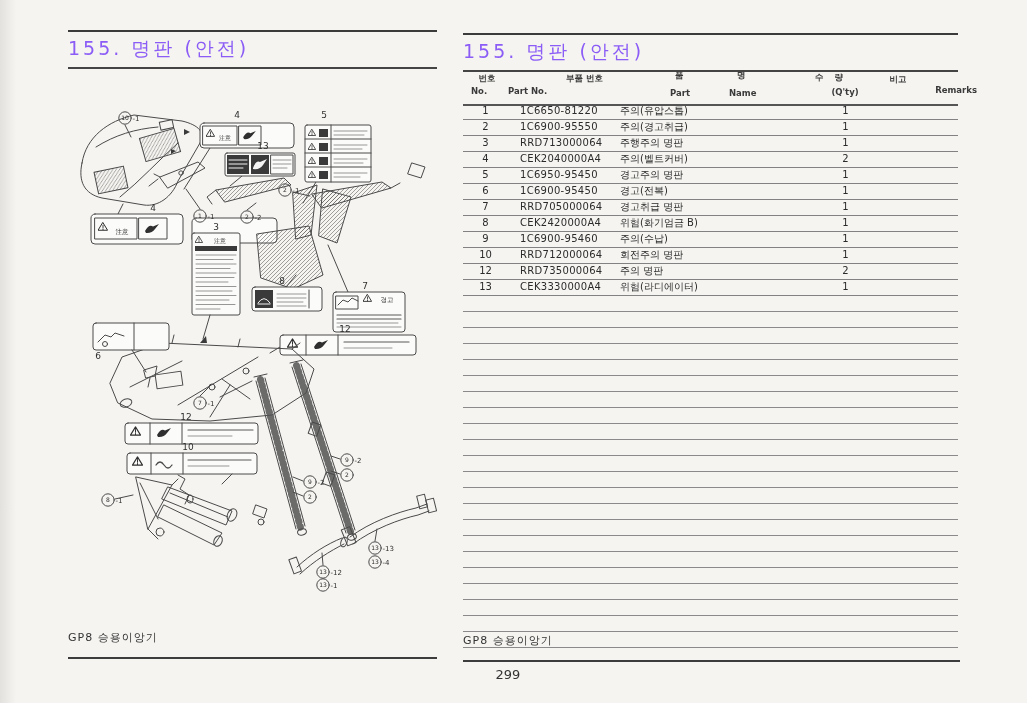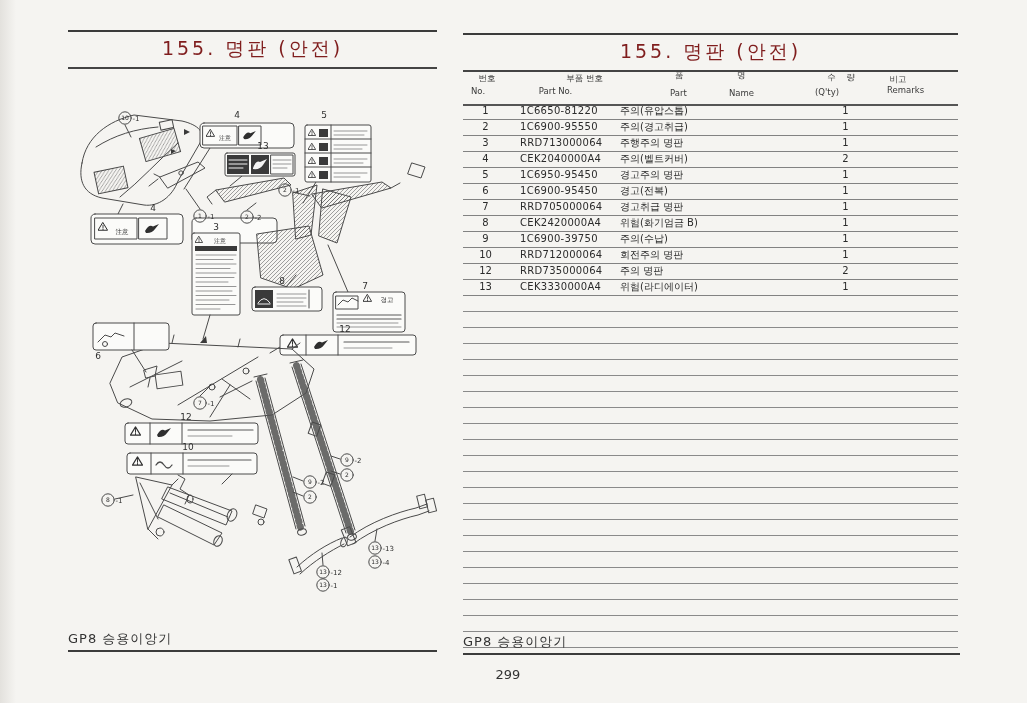--- a/index.html
+++ b/index.html
@@ -4,52 +4,52 @@
 <style>
   html,body{margin:0;padding:0}
   body{
     width:1027px;height:703px;position:relative;overflow:hidden;
     background:#f5f4f1;color:#2e2e2e;
     font-family:"DejaVu Sans","Liberation Sans",sans-serif;
   }
   .edge-shade{position:absolute;left:0;top:0;width:16px;height:703px;
     background:linear-gradient(90deg,#e3e1dd,#f5f4f1);}
   .title-block{position:absolute;border-top:2px solid #3b3b3b;border-bottom:2px solid #444;
-    text-align:center;font-size:19px;letter-spacing:3px;color:#7f1d1d;padding:4px 0 5px;}
+    font-size:19px;letter-spacing:3px;color:#8b5cf6;padding:4px 0 5px;}
   #left-title-block{left:68px;top:30px;width:369px;}
   #right-title-block{left:463px;top:33px;width:495px;}
 
   
   .thead{position:absolute;left:463px;top:68px;width:495px;height:36px;
-    border-bottom:2px solid #555;font-size:8.5px;color:#3a3a3a;}
+    border-bottom:2px solid #555;font-size:8.5px;color:#3a3a3a;font-weight:bold;}
   .thead span{position:absolute;white-space:nowrap;}
   .h-no-kr{left:8px;top:5px;width:32px;text-align:center}
   .h-no-en{left:8px;top:18px;width:32px;}
   .h-part-kr{left:45px;top:5px;width:95px;text-align:right}
-  .h-part-en{left:45px;top:18px;width:95px;text-align:center}
+  .h-part-en{left:45px;top:18px;width:95px;}
   .h-name-kr1{left:212px;top:2px}
   .h-name-kr2{left:274px;top:2px}
   .h-name-en1{left:207px;top:20px}
   .h-name-en2{left:266px;top:20px}
-  .h-qty-kr{left:336px;top:4px;width:60px;text-align:right;letter-spacing:4px}
-  .h-qty-en{left:352px;top:19px;width:60px;text-align:left}
+  .h-qty-kr{left:352px;top:4px;width:60px;text-align:left;letter-spacing:4px}
+  .h-qty-en{left:352px;top:19px;width:60px;text-align:center}
   .h-rem-kr{left:404px;top:6px;width:62px;text-align:center}
-  .h-rem-en{left:424px;top:17px;width:62px;text-align:left}
+  .h-rem-en{left:452px;top:17px;width:62px;text-align:right}
 
   #table-rows{position:absolute;left:463px;top:104px;width:495px;}
   .trow{display:grid;grid-template-columns:45px 110px 185px 85px 70px;height:15px;
     line-height:14px;border-bottom:1px solid #828282;font-size:10px;color:#2b2b2b;}
   .trow .c-no{text-align:center}
   .trow .c-part{padding-left:12px;letter-spacing:.3px}
   .trow .c-name{padding-left:2px}
   .trow .c-qty{text-align:center}
   .erow{height:15px;border-bottom:1px solid #8a8a8a}
 
-  .footer{position:absolute;border-bottom:2px solid #3c3c3c;font-size:13px;color:#333;
-    letter-spacing:1px;padding-bottom:2px;white-space:nowrap;}
+  .footer{position:absolute;border-bottom:2px solid #3c3c3c;font-size:11px;color:#333;
+    letter-spacing:1px;padding-bottom:12px;white-space:nowrap;}
   #left-footer{left:68px;top:630px;width:369px;}
   #right-footer{left:463px;top:633px;width:497px;}
   #page-number{position:absolute;left:478px;top:667px;width:60px;text-align:center;
     font-size:13px;color:#333;}
 
   
   #diagram{position:absolute;left:60px;top:85px;}
   .art{stroke:#4a4a4a;fill:none;stroke-width:1;stroke-linejoin:round;stroke-linecap:round}
   .fdark{fill:#3a3a3a;stroke:none}
   .fwhite{fill:#f4f4f4;stroke:none}
@@ -465,21 +465,21 @@
       </div>
       <div class="trow">
         <div class="c-no">8</div>
         <div class="c-part">CEK2420000A4</div>
         <div class="c-name">위험(화기엄금 B)</div>
         <div class="c-qty">1</div>
         <div class="c-rem"></div>
       </div>
       <div class="trow">
         <div class="c-no">9</div>
-        <div class="c-part">1C6900-39750</div>
+        <div class="c-part">1C6900-95460</div>
         <div class="c-name">주의(수납)</div>
         <div class="c-qty">1</div>
         <div class="c-rem"></div>
       </div>
       <div class="trow">
         <div class="c-no">10</div>
         <div class="c-part">RRD712000064</div>
         <div class="c-name">회전주의 명판</div>
         <div class="c-qty">1</div>
         <div class="c-rem"></div>

